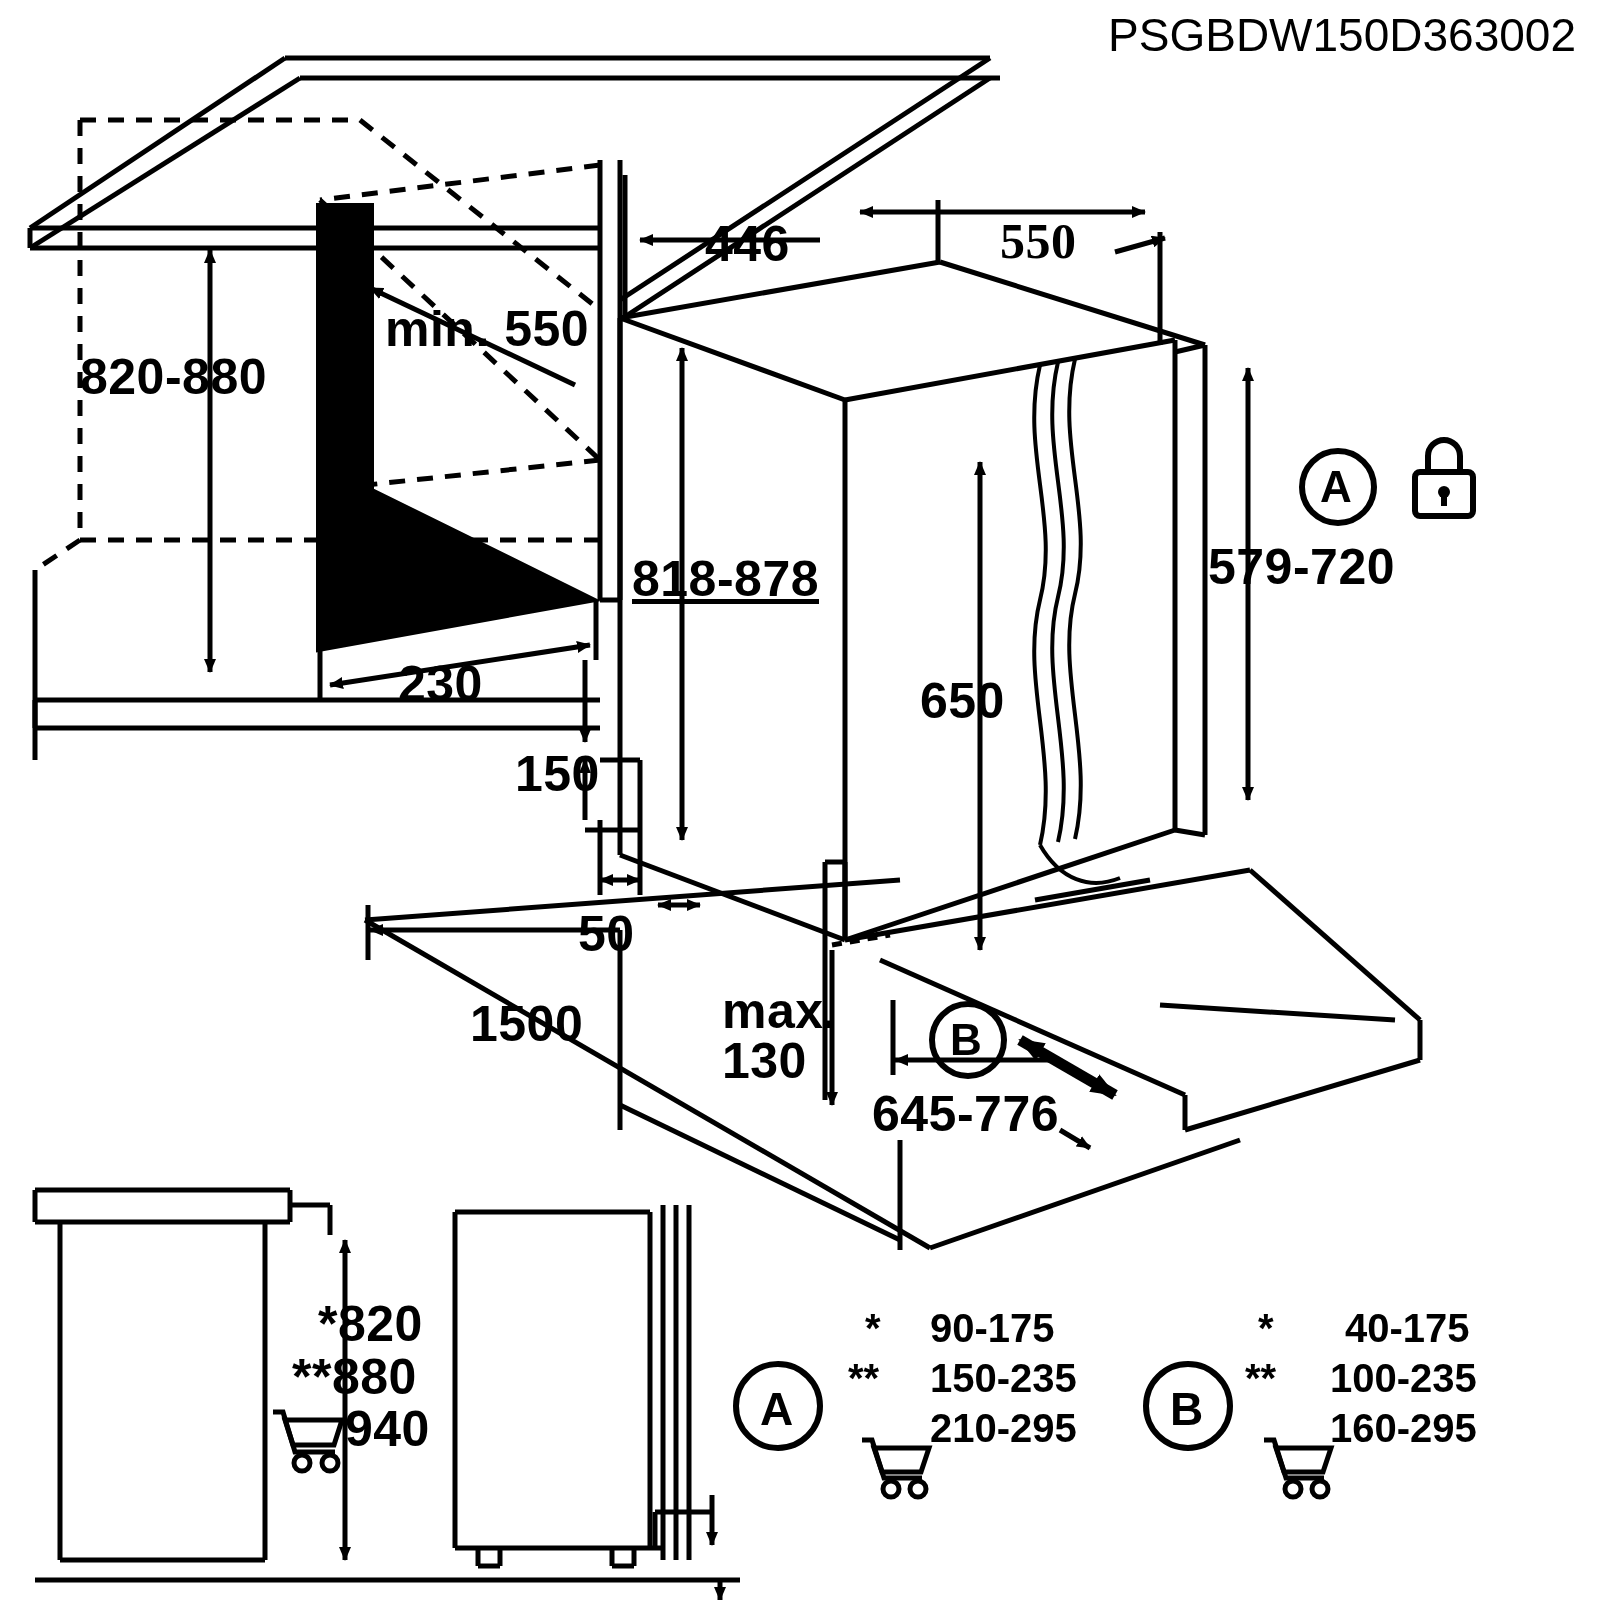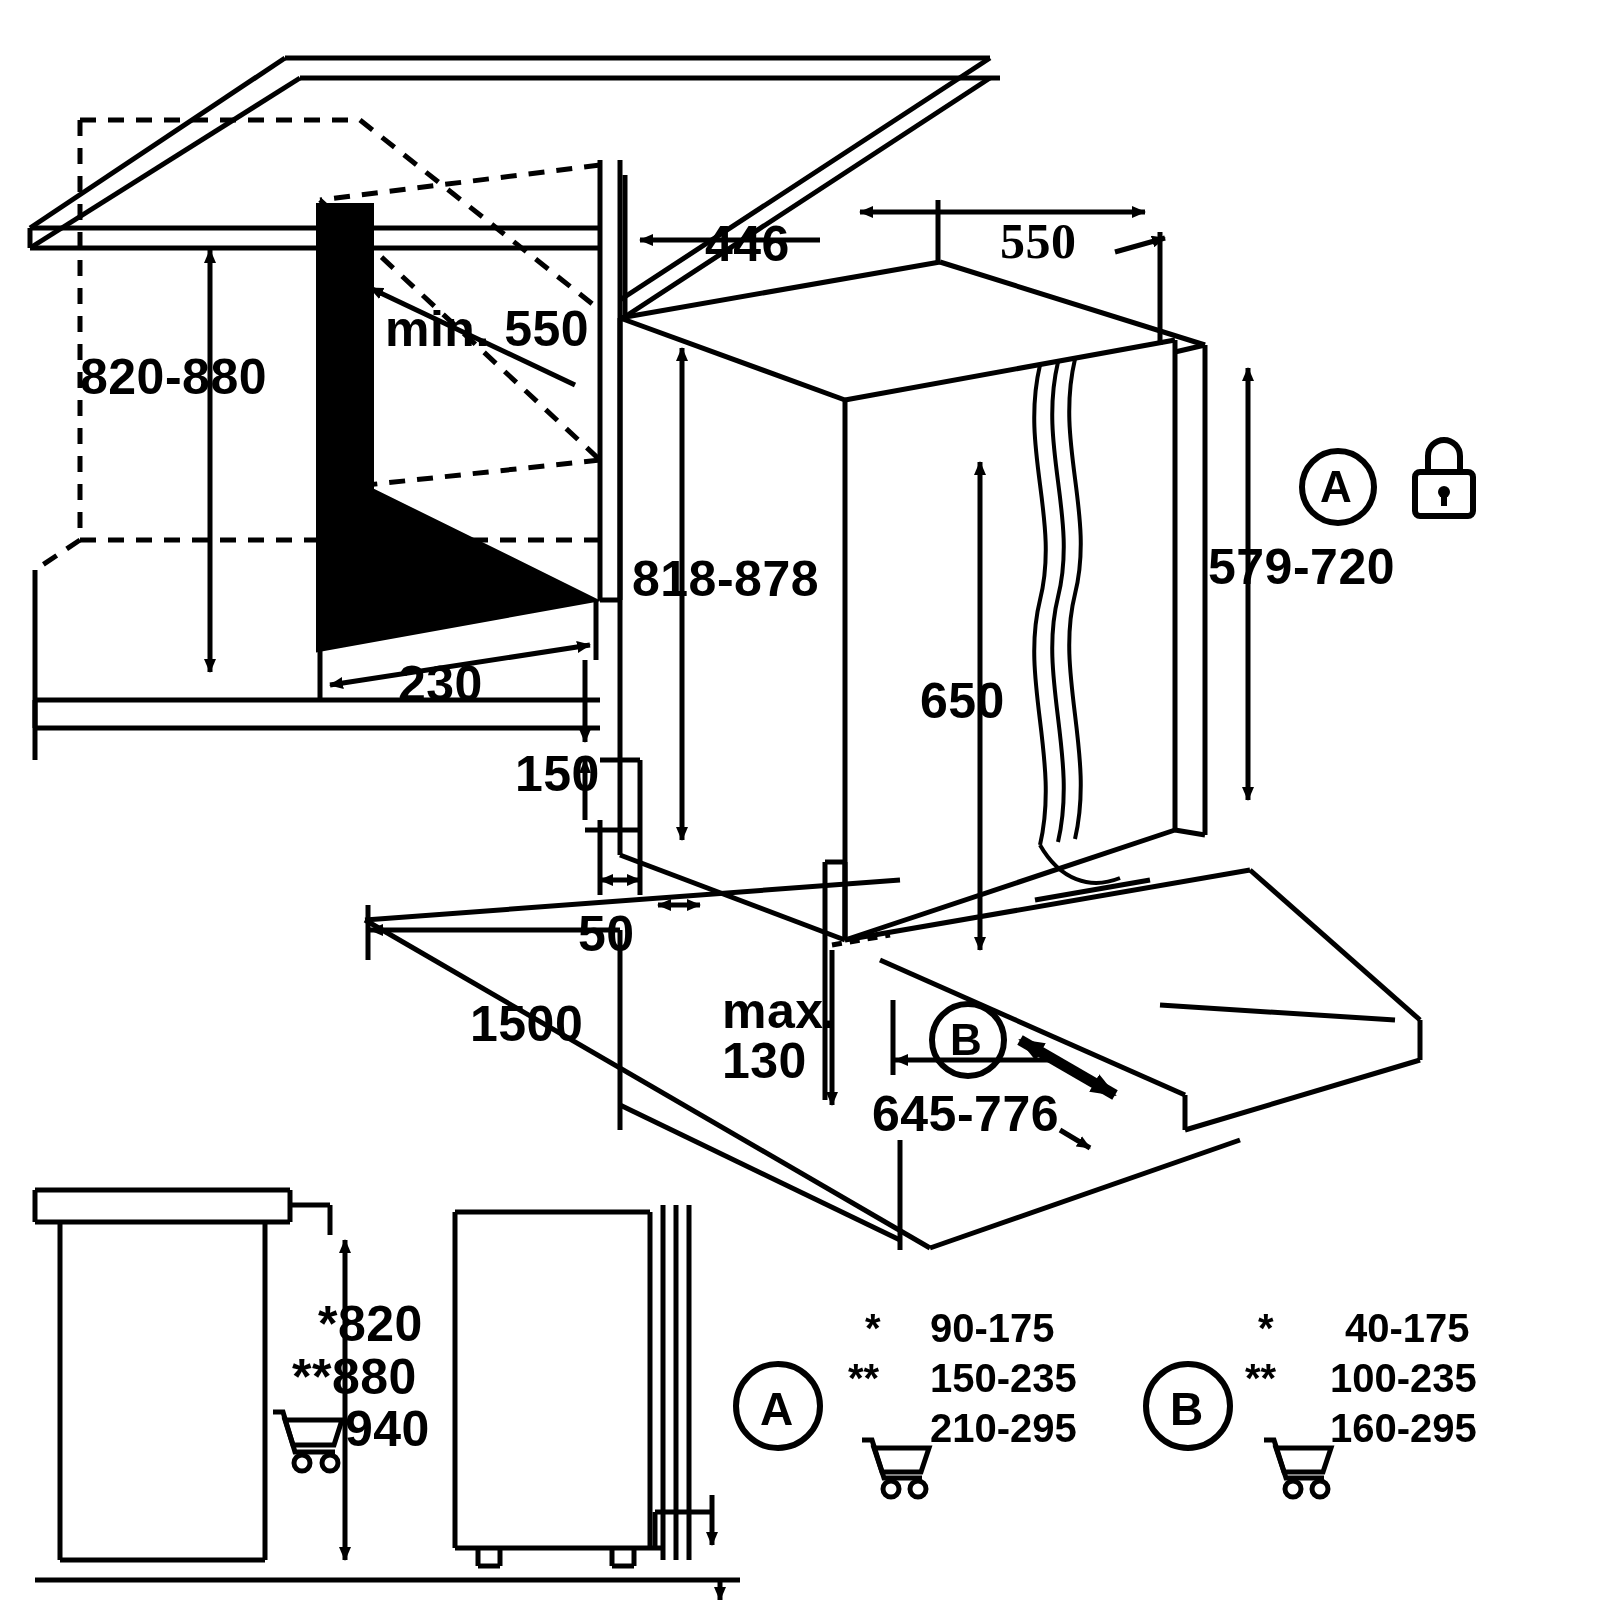--- a/index.html
+++ b/index.html
@@ -241,26 +241,27 @@
       <circle cx="891" cy="1489" r="8" stroke-width="5"></circle>
       <circle cx="918" cy="1489" r="8" stroke-width="5"></circle>
 
       <path d="M 1264 1440 L 1274 1440 L 1286 1478 L 1324 1478" stroke-width="5"></path>
       <path d="M 1276 1448 L 1331 1448 L 1323 1472 L 1284 1472 z" stroke-width="5"></path>
       <circle cx="1293" cy="1489" r="8" stroke-width="5"></circle>
       <circle cx="1320" cy="1489" r="8" stroke-width="5"></circle>
     </g>
   </svg>
 
+  <div class="code" style="right:24px; top:8px;">PSGBDW150D363002</div>
 
   <div class="lbl" style="left:80px; top:348px;">820-880</div>
   <div class="lbl" style="left:385px; top:300px;">min. 550</div>
   <div class="lbl" style="left:705px; top:215px;">446</div>
   <div class="lbl" style="left:1000px; top:212px;font-family:Liberation Serif, serif;">550</div>
-  <div class="lbl" style="left:632px; top:550px;">818-878</div>
+  <div class="lbl" style="left:632px; top:550px;text-decoration:underline;">818-878</div>
   <div class="lbl" style="left:1208px; top:538px;">579-720</div>
   <div class="lbl" style="left:920px; top:672px;">650</div>
   <div class="lbl" style="left:398px; top:655px;">230</div>
   <div class="lbl" style="left:515px; top:745px;">150</div>
   <div class="lbl" style="left:578px; top:905px;">50</div>
   <div class="lbl" style="left:470px; top:995px;">1500</div>
   <div class="lbl" style="left:722px; top:982px;">max.</div>
   <div class="lbl" style="left:722px; top:1032px;">130</div>
   <div class="lbl" style="left:872px; top:1085px;">645-776</div>
 

